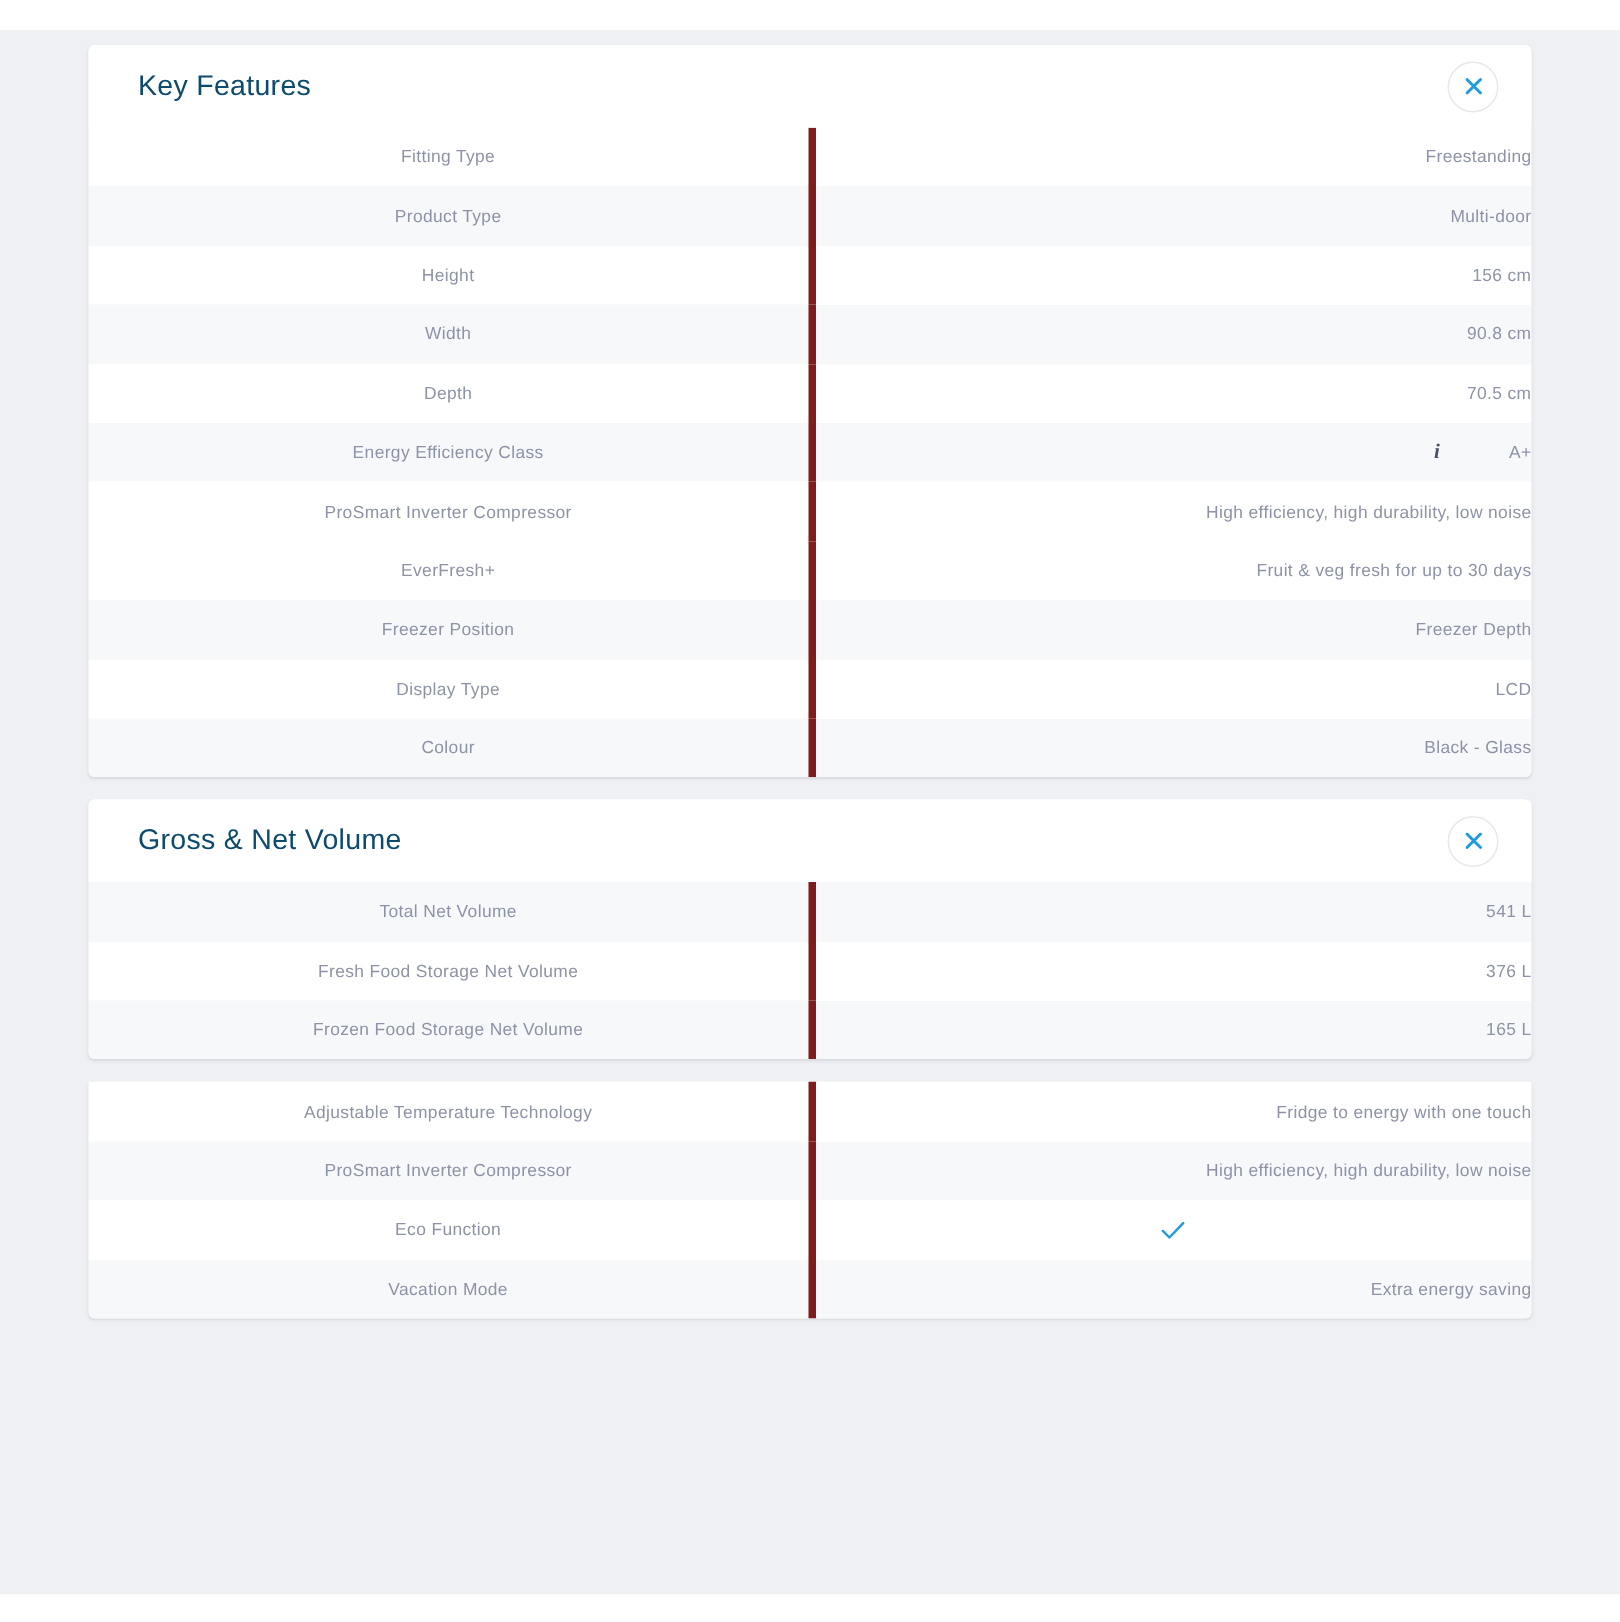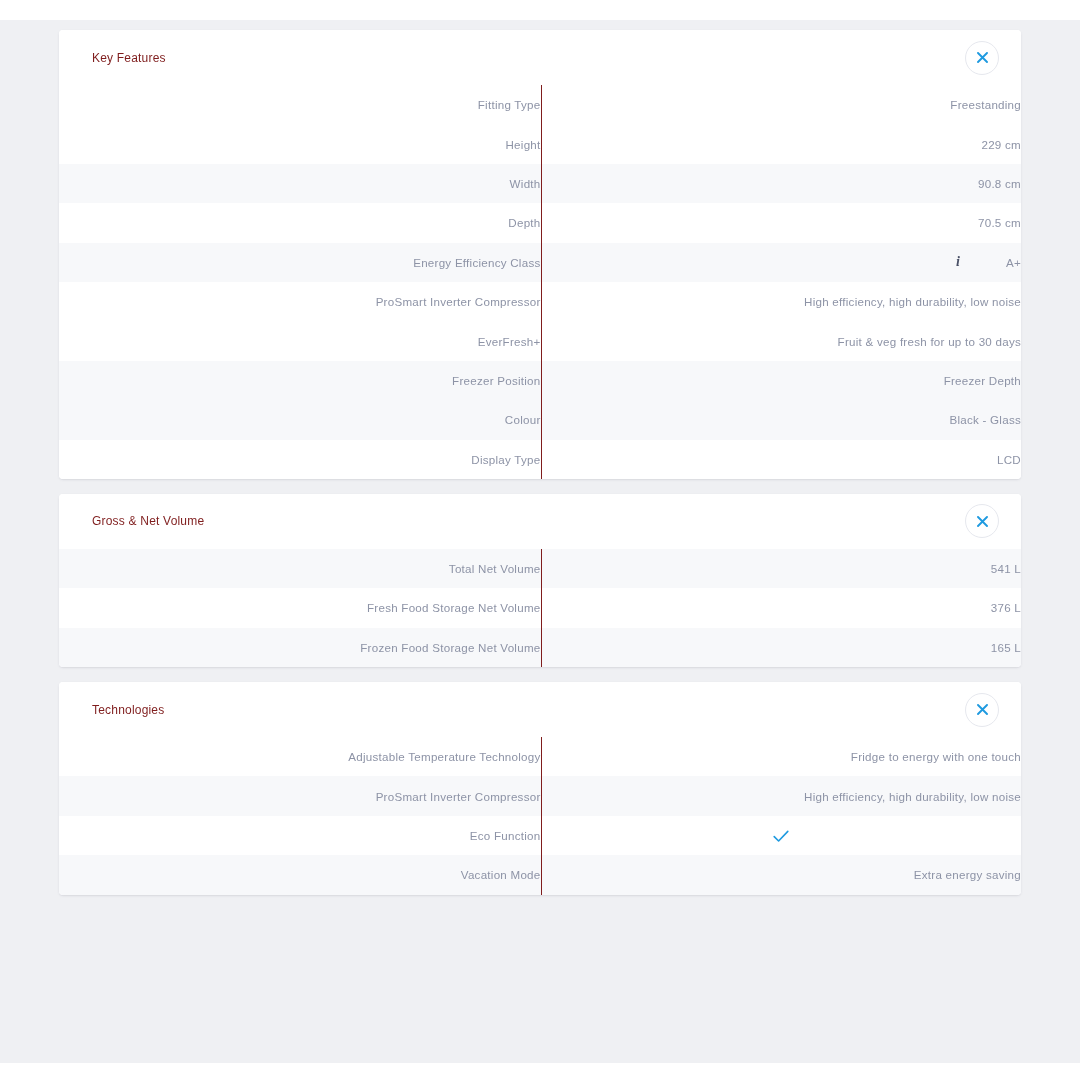--- a/index.html
+++ b/index.html
@@ -59,22 +59,22 @@
     position: relative;
     height: 55px;
     display: flex;
     align-items: center;
     padding: 0 24px 0 33px;
     border-radius: 4px 4px 0 0;
     background: #ffffff;
   }
 
   .card-title {
-    font-size: 12px;
-    color: #7f1d1d;
+    font-size: 19px;
+    color: #0c4a6e;
     letter-spacing: .2px;
     font-weight: 400;
     white-space: nowrap;
   }
 
   .close-btn {
     position: absolute;
     right: 22px;
     top: 50%;
     transform: translateY(-50%);
@@ -106,22 +106,22 @@
     padding: 0;
     vertical-align: middle;
     font-size: 11.6px;
     color: #8d93a6;
     letter-spacing: .25px;
     font-weight: 400;
   }
 
   .cell-label {
     width: 482px;
-    text-align: right;
-    border-right: 1px solid #7f1d1d;
+    text-align: center;
+    border-right: 5px solid #7f1d1d;
     margin-left: 44px;
   }
 
   .cell-value {
     position: relative;
     text-align: center;
     padding-right: 0;
   }
   .cell-value .value-inner {
     display: block;
@@ -173,24 +173,30 @@
             </div>
           </div>
           <table class="spec-table">
             <tbody>
               <tr class="spec-row even">
                 <td class="cell-label">Fitting Type</td>
                 <td class="cell-value">
                   <span class="value-inner">Freestanding</span>
                 </td>
               </tr>
+              <tr class="spec-row odd">
+                <td class="cell-label">Product Type</td>
+                <td class="cell-value">
+                  <span class="value-inner">Multi-door</span>
+                </td>
+              </tr>
               <tr class="spec-row even">
                 <td class="cell-label">Height</td>
                 <td class="cell-value">
-                  <span class="value-inner">229 cm</span>
+                  <span class="value-inner">156 cm</span>
                 </td>
               </tr>
               <tr class="spec-row odd">
                 <td class="cell-label">Width</td>
                 <td class="cell-value">
                   <span class="value-inner">90.8 cm</span>
                 </td>
               </tr>
               <tr class="spec-row even">
                 <td class="cell-label">Depth</td>
@@ -216,30 +222,30 @@
                 <td class="cell-value">
                   <span class="value-inner">Fruit &amp; veg fresh for up to 30 days</span>
                 </td>
               </tr>
               <tr class="spec-row odd">
                 <td class="cell-label">Freezer Position</td>
                 <td class="cell-value">
                   <span class="value-inner">Freezer Depth</span>
                 </td>
               </tr>
+              <tr class="spec-row even">
+                <td class="cell-label">Display Type</td>
+                <td class="cell-value">
+                  <span class="value-inner">LCD</span>
+                </td>
+              </tr>
               <tr class="spec-row odd">
                 <td class="cell-label">Colour</td>
                 <td class="cell-value">
                   <span class="value-inner">Black - Glass</span>
-                </td>
-              </tr>
-              <tr class="spec-row even">
-                <td class="cell-label">Display Type</td>
-                <td class="cell-value">
-                  <span class="value-inner">LCD</span>
                 </td>
               </tr>
             </tbody>
           </table>
         </div>
         <div class="card">
           <div class="card-header">
             <div class="card-title">Gross &amp; Net Volume</div>
             <div class="close-btn" role="button" aria-label="Close">
               <span style="display: flex;">
@@ -266,30 +272,20 @@
               <tr class="spec-row odd">
                 <td class="cell-label">Frozen Food Storage Net Volume</td>
                 <td class="cell-value">
                   <span class="value-inner">165 L</span>
                 </td>
               </tr>
             </tbody>
           </table>
         </div>
         <div class="card">
-          <div class="card-header">
-            <div class="card-title">Technologies</div>
-            <div class="close-btn" role="button" aria-label="Close">
-              <span style="display: flex;">
-                <svg width="11" height="11" viewBox="0 0 11 11">
-                  <path d="M1 1 L10 10 M10 1 L1 10" stroke="#1e9ae0" stroke-width="1.9" stroke-linecap="round" fill="none"></path>
-                </svg>
-              </span>
-            </div>
-          </div>
           <table class="spec-table">
             <tbody>
               <tr class="spec-row even">
                 <td class="cell-label">Adjustable Temperature Technology</td>
                 <td class="cell-value">
                   <span class="value-inner">Fridge to energy with one touch</span>
                 </td>
               </tr>
               <tr class="spec-row odd">
                 <td class="cell-label">ProSmart Inverter Compressor</td>

